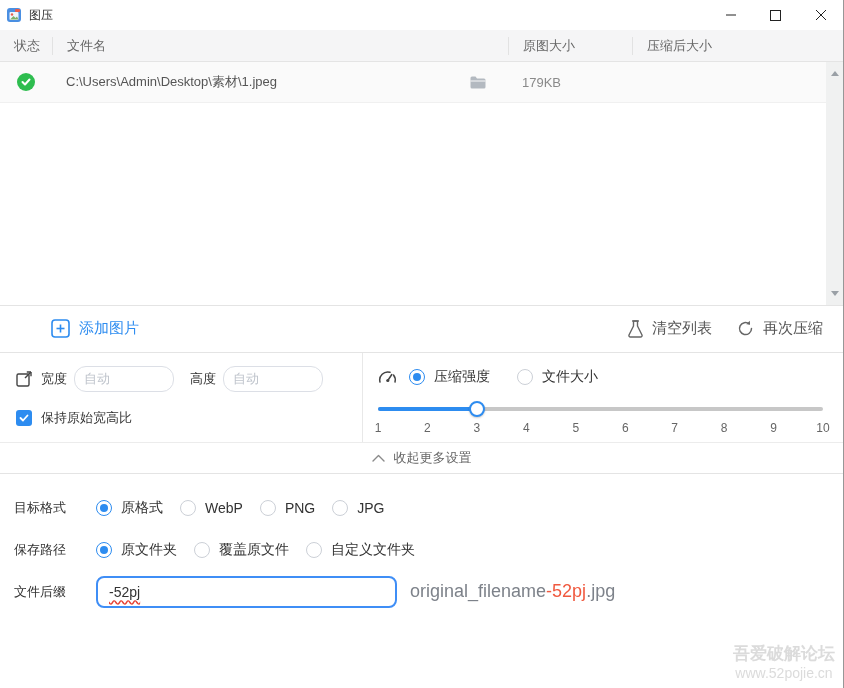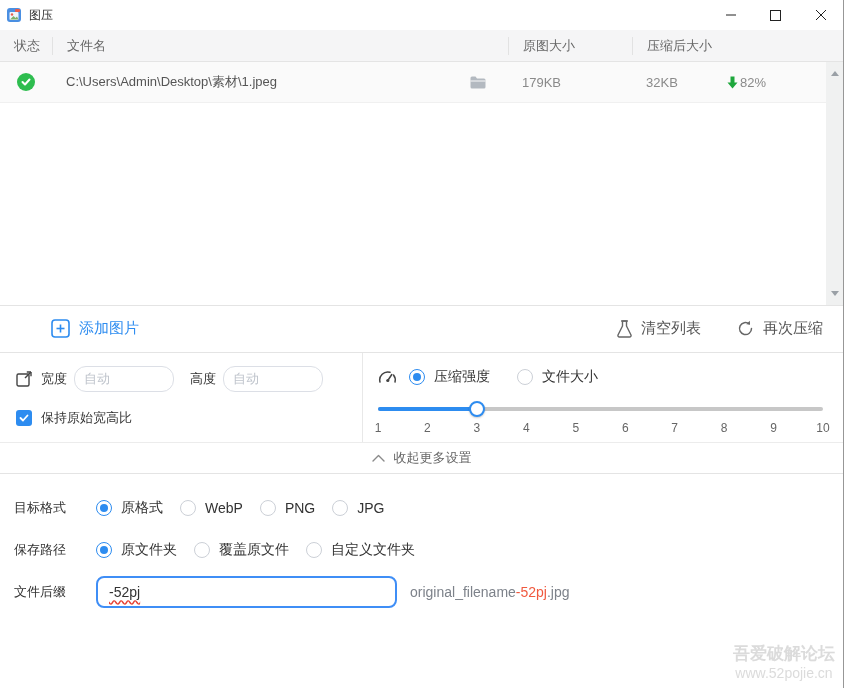--- a/index.html
+++ b/index.html
@@ -36,21 +36,21 @@
   .reduction { display:flex; align-items:center; gap:2px; color:#8a8a8a; }
 
   
   .scrollbar { position:absolute; top:0; right:0; bottom:0; width:17px; background:#f0f1f1; display:flex; flex-direction:column; justify-content:space-between; align-items:center; padding:5px 0; }
   .sb-arrow { width:17px; height:12px; display:flex; align-items:center; justify-content:center; cursor:pointer; }
 
   
   .toolbar { height:47px; border-top:1px solid #e4e4e4; display:flex; align-items:center; padding:0 20px 0 16px; flex:0 0 auto; }
   .tb-btn { border:none; background:transparent; display:flex; align-items:center; gap:9px; font-size:15px; cursor:pointer; font-family:inherit; }
   .add-btn { color:#2d8cf0;padding-left:35px; }
-  .toolbar-right { margin-left:auto; display:flex; gap:36px; }
+  .toolbar-right { margin-left:auto; display:flex; gap:25px; }
   .gray-btn { color:#555; }
 
   
   .settings { height:90px; border-top:1px solid #e4e4e4; display:flex; flex:0 0 auto; }
   .settings-left { width:363px; border-right:1px solid #e8e8e8; padding:13px 16px 0 16px; }
   .dim-row { display:flex; align-items:center; height:26px; }
   .dim-row .icon { margin-right:8px; display:flex; }
   .dim-label { font-size:13px; color:#333; margin-right:7px; }
   .dim-input { width:100px; height:26px; border:1px solid #dcdfe6; border-radius:12px; padding:0 9px; font-size:13px; color:#333; margin-right:16px; outline:none; font-family:Liberation Sans, sans-serif; }
   .dim-input::placeholder { color:#bfc4cc; }
@@ -75,21 +75,21 @@
 
   
   .collapse-row { height:32px; border-top:1px solid #ececec; border-bottom:1px solid #e4e4e4; display:flex; align-items:center; justify-content:center; gap:9px; color:#666; font-size:13px; cursor:pointer; flex:0 0 auto; }
 
   
   .more-settings { flex:1; padding-top:13px; }
   .ms-row { display:flex; align-items:center; height:42px; padding-left:14px; }
   .ms-label { width:82px; font-size:13px; color:#333; flex:0 0 auto; }
   .suffix-box { width:301px; height:32px; border:2px solid #3f8ef6; border-radius:8px; display:flex; align-items:center; padding:0 11px; font-size:14px; color:#333; background:#fff; cursor:text; }
   .misspell { text-decoration:underline; text-decoration-style:wavy; text-decoration-color:#e84033; text-underline-offset:3px; }
-  .preview { margin-left:13px; font-size:14px; color:#7d828a; }
+  .preview { margin-left:13px; font-size:18px; color:#7d828a; }
   .preview .red { color:#f0593f; }
 
   
   .watermark { position:absolute; right:8px; bottom:6px; text-align:center; color:rgba(195,195,195,.6); text-shadow:1px 1px 0 rgba(255,255,255,.9); line-height:1.25; pointer-events:none; }
   .watermark .wm1 { font-size:17px; font-weight:bold; }
   .watermark .wm2 { font-size:14px; }
 </style>
 </head>
 <body>
 
@@ -144,29 +144,20 @@
       <div class="cell-filename">
         <span class="fname">C:\Users\Admin\Desktop\素材\1.jpeg</span>
         <button class="folder-btn">
           <svg width="16" height="13" viewBox="0 0 16 13">
               <path d="M0.5 2 a1.5 1.5 0 0 1 1.5-1.5 h3.5 l1.5 2 h7 a1.5 1.5 0 0 1 1.5 1.5 v7 a1.5 1.5 0 0 1 -1.5 1.5 h-12 a1.5 1.5 0 0 1 -1.5-1.5 Z" fill="#b3b9c0"></path>
               <rect x="0.5" y="4.5" width="15" height="1" fill="#fafafa"></rect>
             </svg>
         </button>
       </div>
       <div class="cell-original">179KB</div>
-      <div class="cell-compressed">
-        <span class="csize">32KB</span>
-        <span class="reduction">
-          <svg width="11" height="13" viewBox="0 0 11 13">
-              <path d="M3.5 0.5 h4 v6 h3 l-5 6 -5-6 h3 Z" fill="#1ea73c"></path>
-            </svg>
-          <span>82%</span>
-        </span>
-      </div>
     </div>
     <div class="scrollbar">
       <span class="sb-arrow">
         <svg width="8" height="5" viewBox="0 0 8 5">
             <path d="M4 0 L8 5 H0 Z" fill="#9aa0a6"></path>
           </svg>
       </span>
       <span class="sb-arrow">
         <svg width="8" height="5" viewBox="0 0 8 5">
             <path d="M4 5 L0 0 H8 Z" fill="#9aa0a6"></path>

